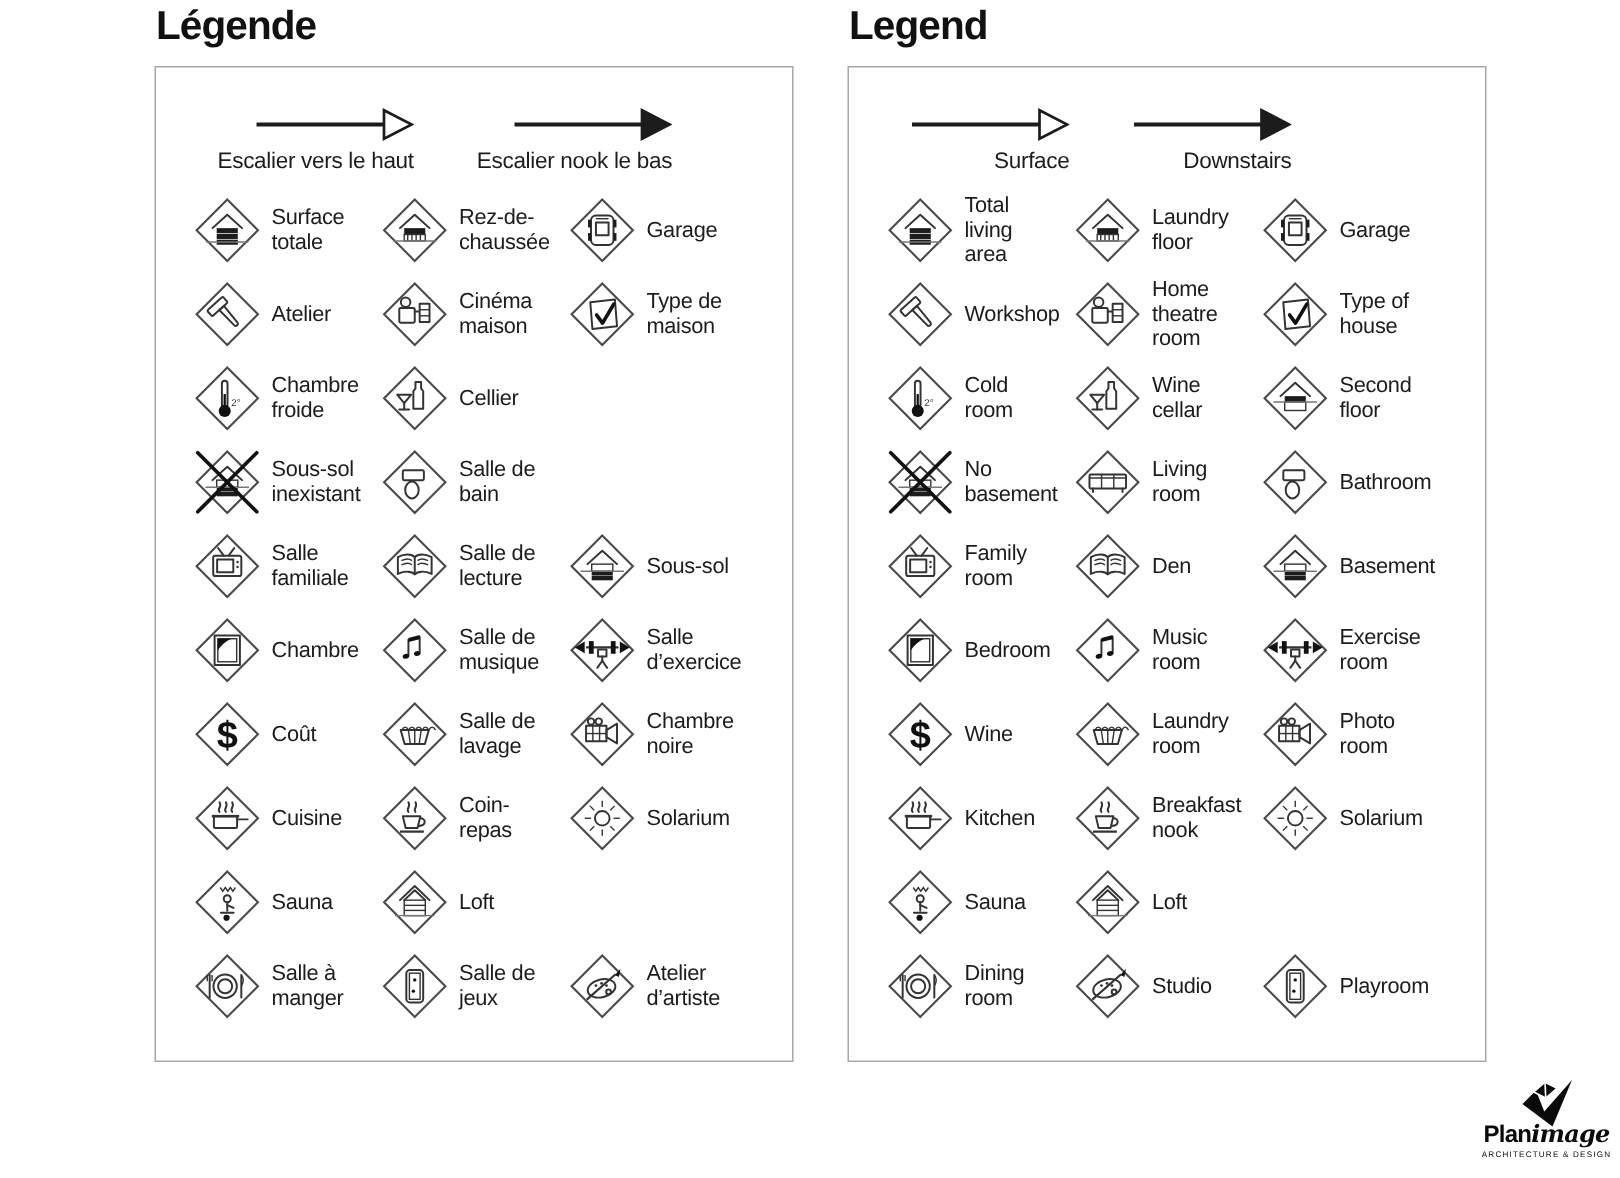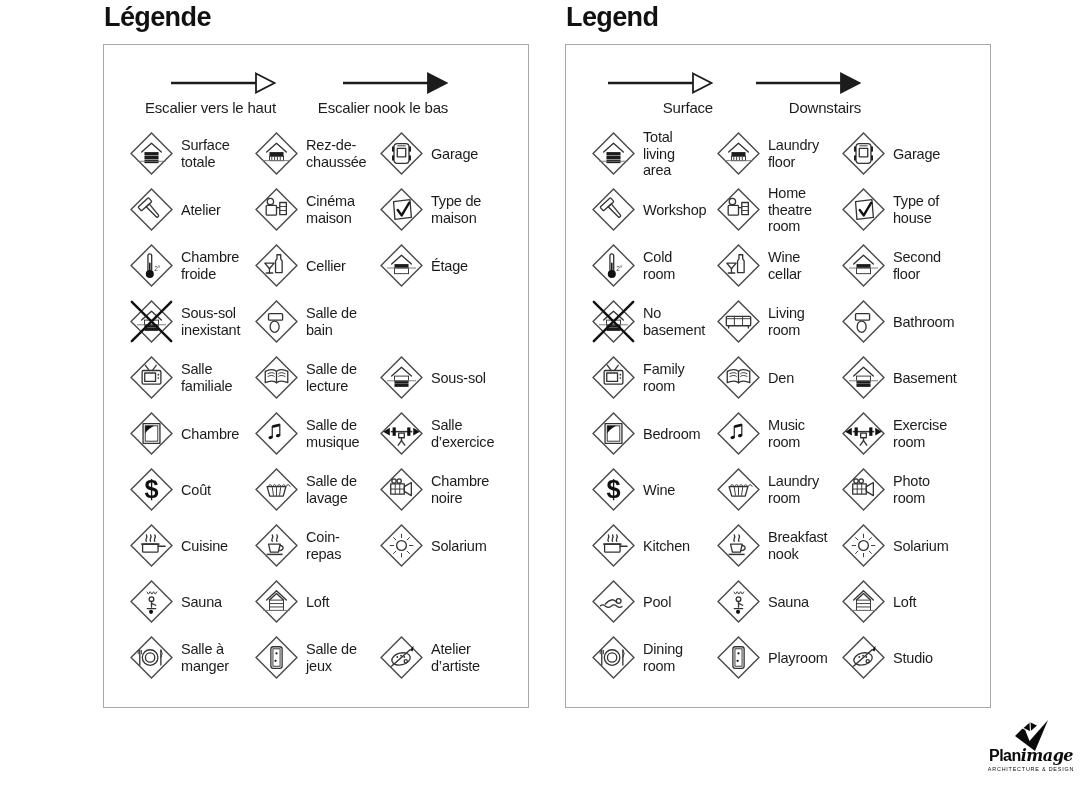--- a/index.html
+++ b/index.html
@@ -167,32 +167,20 @@
                 <svg viewBox="0 0 48 48" width="45" height="45">
                   <polygon points="24,2.2 45.8,24 24,45.8 2.2,24" fill="#fff" stroke="#4a4a4a" stroke-width="1.5"></polygon>
                   <path d="M24.5 12.5 h4 v4.5 l1.5 2 v12.5 h-7 v-12.5 l1.5 -2 Z" fill="none" stroke="#333" stroke-width="1.4" stroke-linecap="round" stroke-linejoin="round"></path>
                   <polygon points="11.5,21.5 21.5,21.5 16.5,27.5" fill="none" stroke="#333" stroke-width="1.4" stroke-linecap="round" stroke-linejoin="round"></polygon>
                   <line x1="16.5" y1="27.5" x2="16.5" y2="32" fill="none" stroke="#333" stroke-width="1.4" stroke-linecap="round" stroke-linejoin="round"></line>
                   <line x1="13" y1="32" x2="20" y2="32" fill="none" stroke="#333" stroke-width="1.4" stroke-linecap="round" stroke-linejoin="round"></line>
                 </svg>
               </span>
               <span class="lbl">Cellier</span>
             </div>
-            <div class="cell">
-              <span class="ic">
-                <svg viewBox="0 0 48 48" width="45" height="45">
-                  <polygon points="24,2.2 45.8,24 24,45.8 2.2,24" fill="#fff" stroke="#4a4a4a" stroke-width="1.5"></polygon>
-                  <path d="M13.5 22.5 L24 13 L34.5 22.5" fill="none" stroke="#333" stroke-width="1.4" stroke-linecap="round" stroke-linejoin="round"></path>
-                  <rect x="16.5" y="22.5" width="15" height="4.2" fill="#1c1c1c"></rect>
-                  <rect x="16.5" y="26.7" width="15" height="6" fill="none" stroke="#333" stroke-width="1"></rect>
-                  <line x1="8.5" y1="26.7" x2="39.5" y2="26.7" stroke="#777" stroke-width="1"></line>
-                </svg>
-              </span>
-              <span class="lbl">Étage</span>
-            </div>
           </div>
           <div class="row">
             <div class="cell">
               <span class="ic">
                 <svg viewBox="0 0 48 48" width="45" height="45">
                   <polygon points="24,2.2 45.8,24 24,45.8 2.2,24" fill="#fff" stroke="#4a4a4a" stroke-width="1.5"></polygon>
                   <path d="M13.5 22.5 L24 13 L34.5 22.5" fill="none" stroke="#333" stroke-width="1.4" stroke-linecap="round" stroke-linejoin="round"></path>
                   <rect x="16.5" y="22.5" width="15" height="5" fill="none" stroke="#333" stroke-width="1"></rect>
                   <rect x="16.5" y="27.5" width="15" height="3.1" fill="#1c1c1c"></rect>
                   <rect x="16.5" y="30.9" width="15" height="3.1" fill="#1c1c1c"></rect>
@@ -848,31 +836,20 @@
                 </svg>
               </span>
               <span class="lbl">Solarium</span>
             </div>
           </div>
           <div class="row">
             <div class="cell">
               <span class="ic">
                 <svg viewBox="0 0 48 48" width="45" height="45">
                   <polygon points="24,2.2 45.8,24 24,45.8 2.2,24" fill="#fff" stroke="#4a4a4a" stroke-width="1.5"></polygon>
-                  <path d="M9.5 29 q3 -2.6 6 0 q3 2.6 6 0 q3 -2.6 6 0 q3 2.6 6 0" fill="none" stroke="#333" stroke-width="1.3"></path>
-                  <circle cx="29.5" cy="23.5" r="2.5" fill="none" stroke="#333" stroke-width="1.4" stroke-linecap="round" stroke-linejoin="round"></circle>
-                  <path d="M15.5 26.5 q6.5 -7.5 12 -1.8" fill="none" stroke="#333" stroke-width="1.6" stroke-linecap="round"></path>
-                </svg>
-              </span>
-              <span class="lbl">Pool</span>
-            </div>
-            <div class="cell">
-              <span class="ic">
-                <svg viewBox="0 0 48 48" width="45" height="45">
-                  <polygon points="24,2.2 45.8,24 24,45.8 2.2,24" fill="#fff" stroke="#4a4a4a" stroke-width="1.5"></polygon>
                   <path d="M19 13.5 l1.8 2.6 1.8 -2.6 1.8 2.6 1.8 -2.6 1.8 2.6 1.8 -2.6" fill="none" stroke="#333" stroke-width="1"></path>
                   <circle cx="24" cy="21.5" r="2.5" fill="none" stroke="#333" stroke-width="1.4" stroke-linecap="round" stroke-linejoin="round"></circle>
                   <line x1="24" y1="24" x2="24" y2="30" fill="none" stroke="#333" stroke-width="1.4" stroke-linecap="round" stroke-linejoin="round"></line>
                   <line x1="24" y1="26" x2="28.5" y2="28" fill="none" stroke="#333" stroke-width="1.4" stroke-linecap="round" stroke-linejoin="round"></line>
                   <line x1="19.5" y1="31.5" x2="28.5" y2="31.5" fill="none" stroke="#333" stroke-width="1.4" stroke-linecap="round" stroke-linejoin="round"></line>
                   <circle cx="23.5" cy="35" r="2.2" fill="#111"></circle>
                 </svg>
               </span>
               <span class="lbl">Sauna</span>
             </div>
@@ -905,42 +882,42 @@
                   <path d="M34 16 q2.8 3.5 0 8" fill="none" stroke="#333" stroke-width="1"></path>
                 </svg>
               </span>
               <span class="lbl">Dining
 room</span>
             </div>
             <div class="cell">
               <span class="ic">
                 <svg viewBox="0 0 48 48" width="45" height="45">
                   <polygon points="24,2.2 45.8,24 24,45.8 2.2,24" fill="#fff" stroke="#4a4a4a" stroke-width="1.5"></polygon>
-                  <rect x="18" y="12.5" width="12" height="23" rx="2.5" fill="none" stroke="#333" stroke-width="1.4" stroke-linecap="round" stroke-linejoin="round"></rect>
-                  <rect x="20.2" y="14.7" width="7.6" height="18.6" fill="none" stroke="#333" stroke-width="1"></rect>
-                  <circle cx="24" cy="19.5" r="1.2" fill="#111"></circle>
-                  <circle cx="23" cy="27.5" r="1.2" fill="#111"></circle>
-                </svg>
-              </span>
-              <span class="lbl">Playroom</span>
-            </div>
-            <div class="cell">
-              <span class="ic">
-                <svg viewBox="0 0 48 48" width="45" height="45">
-                  <polygon points="24,2.2 45.8,24 24,45.8 2.2,24" fill="#fff" stroke="#4a4a4a" stroke-width="1.5"></polygon>
                   <ellipse cx="23.5" cy="25.5" rx="10" ry="6.3" transform="rotate(-14 23.5 25.5)" fill="none" stroke="#333" stroke-width="1.4" stroke-linecap="round" stroke-linejoin="round"></ellipse>
                   <circle cx="28.5" cy="28" r="1.7" fill="none" stroke="#333" stroke-width="1.4" stroke-linecap="round" stroke-linejoin="round"></circle>
                   <circle cx="19.5" cy="23.5" r="1" fill="#333"></circle>
                   <circle cx="23.5" cy="22" r="1" fill="#333"></circle>
                   <circle cx="27" cy="23.5" r="1" fill="#333"></circle>
                   <line x1="13" y1="33.5" x2="33.5" y2="15.5" stroke="#333" stroke-width="1.5"></line>
                   <polygon points="33,16 37,11.5 35.8,17.5" fill="#111"></polygon>
                 </svg>
               </span>
               <span class="lbl">Studio</span>
+            </div>
+            <div class="cell">
+              <span class="ic">
+                <svg viewBox="0 0 48 48" width="45" height="45">
+                  <polygon points="24,2.2 45.8,24 24,45.8 2.2,24" fill="#fff" stroke="#4a4a4a" stroke-width="1.5"></polygon>
+                  <rect x="18" y="12.5" width="12" height="23" rx="2.5" fill="none" stroke="#333" stroke-width="1.4" stroke-linecap="round" stroke-linejoin="round"></rect>
+                  <rect x="20.2" y="14.7" width="7.6" height="18.6" fill="none" stroke="#333" stroke-width="1"></rect>
+                  <circle cx="24" cy="19.5" r="1.2" fill="#111"></circle>
+                  <circle cx="23" cy="27.5" r="1.2" fill="#111"></circle>
+                </svg>
+              </span>
+              <span class="lbl">Playroom</span>
             </div>
           </div>
         </div>
     </div>
   </section>
 
   <div class="logo">
     <span>
       <svg width="46" height="33" viewBox="0 0 46 33">
         <path d="M7 17 L16 8 L21.5 22 L40 1 L27 32 Z" fill="#0a0a0a"></path>

